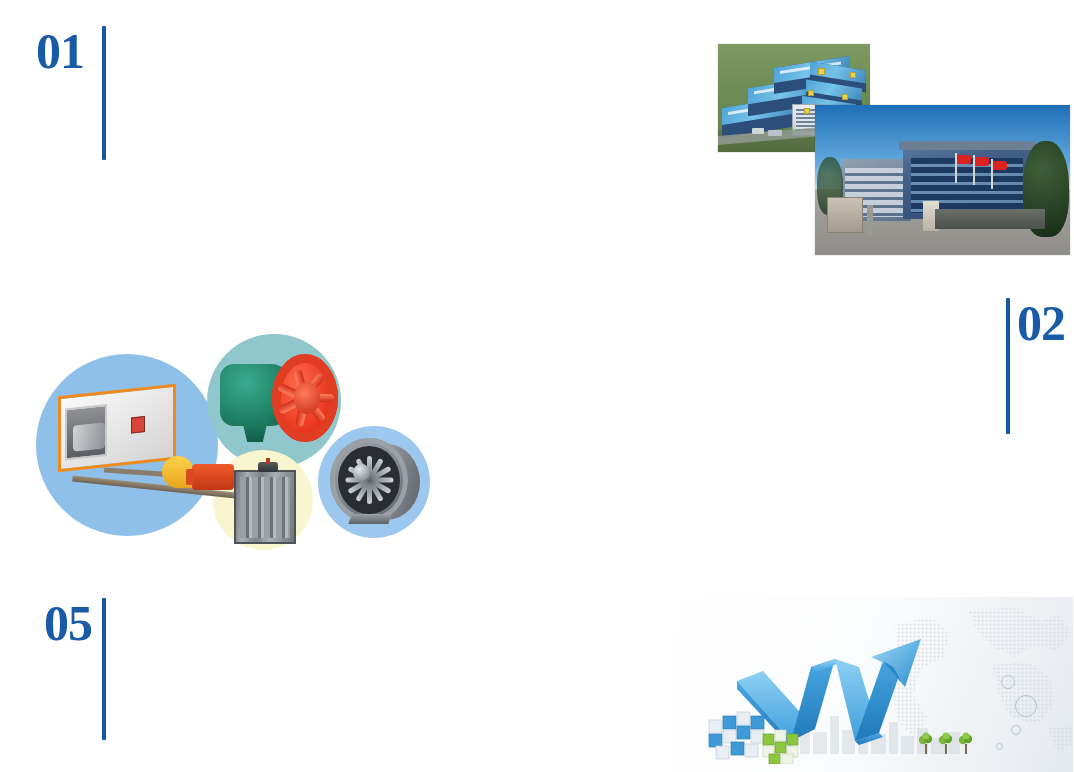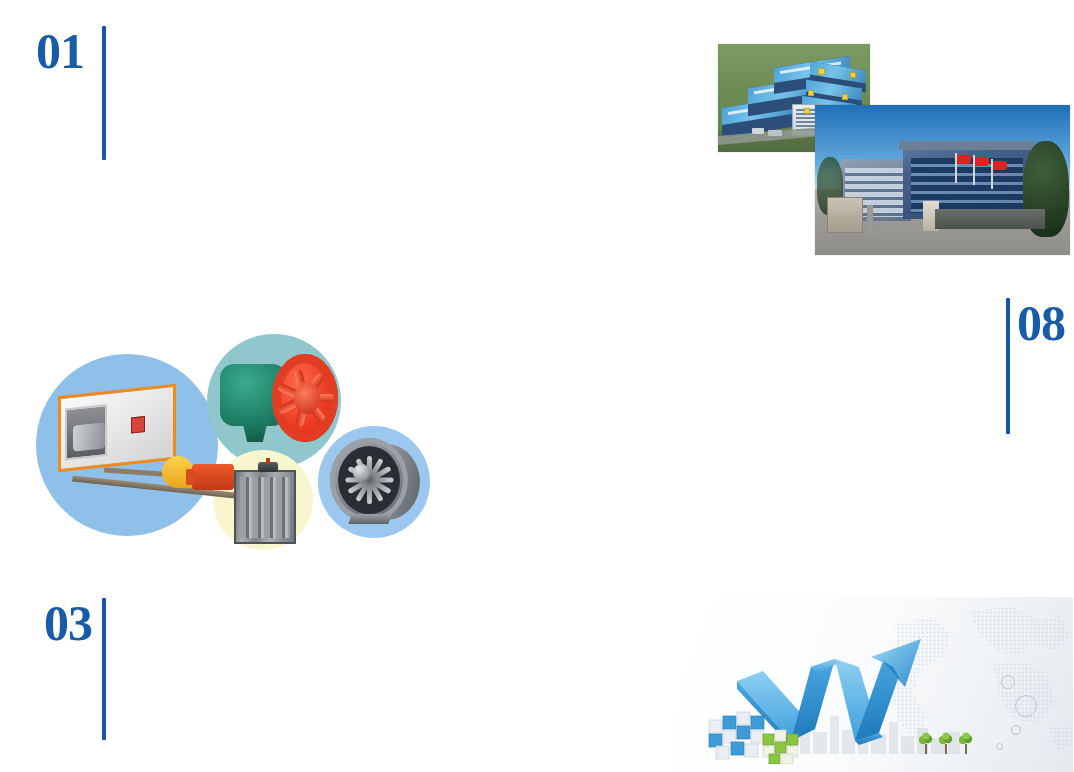--- a/index.html
+++ b/index.html
@@ -302,21 +302,21 @@
     <div class="tree-dark" style="left:2px;   top:52px; width:26px; height:58px; opacity:.75;"></div>
 
     <div id="fp-guard"></div>
     <div id="fp-pillar"></div>
     <div id="fp-wall"></div>
     <div style="position:absolute;left:52px;top:100px;width:6px;height:30px;background:#9a9a95;"></div>
   </div>
 
   <div class="marker" id="marker-02">
     <div class="rule"></div>
-    <div class="num">08</div>
+    <div class="num">02</div>
   </div>
 
   <div id="product-cluster">
 
     <div class="pcircle" id="circ-box"></div>
     <div class="pcircle" id="circ-axial"></div>
     <div class="pcircle" id="circ-damper"></div>
     <div class="pcircle" id="circ-metal"></div>
 
     <div id="prod-box">
@@ -370,21 +370,21 @@
           <div class="mt-blade" style="transform:rotate(300deg);"></div>
           <div class="mt-blade" style="transform:rotate(330deg);"></div>
         </div>
         <div id="mt-hub"></div>
       </div>
       <div id="mt-foot"></div>
     </div>
   </div>
 
   <div class="marker" id="marker-03">
-    <div class="num">03</div>
+    <div class="num">05</div>
     <div class="rule"></div>
   </div>
 
   <div id="growth-banner">
 
     <svg id="gb-map" viewBox="0 0 210 170">
       <defs>
         <pattern id="dots" width="4" height="4" patternUnits="userSpaceOnUse">
           <circle cx="1.6" cy="1.6" r="1.1" fill="#c3ccd4"></circle>
         </pattern>

